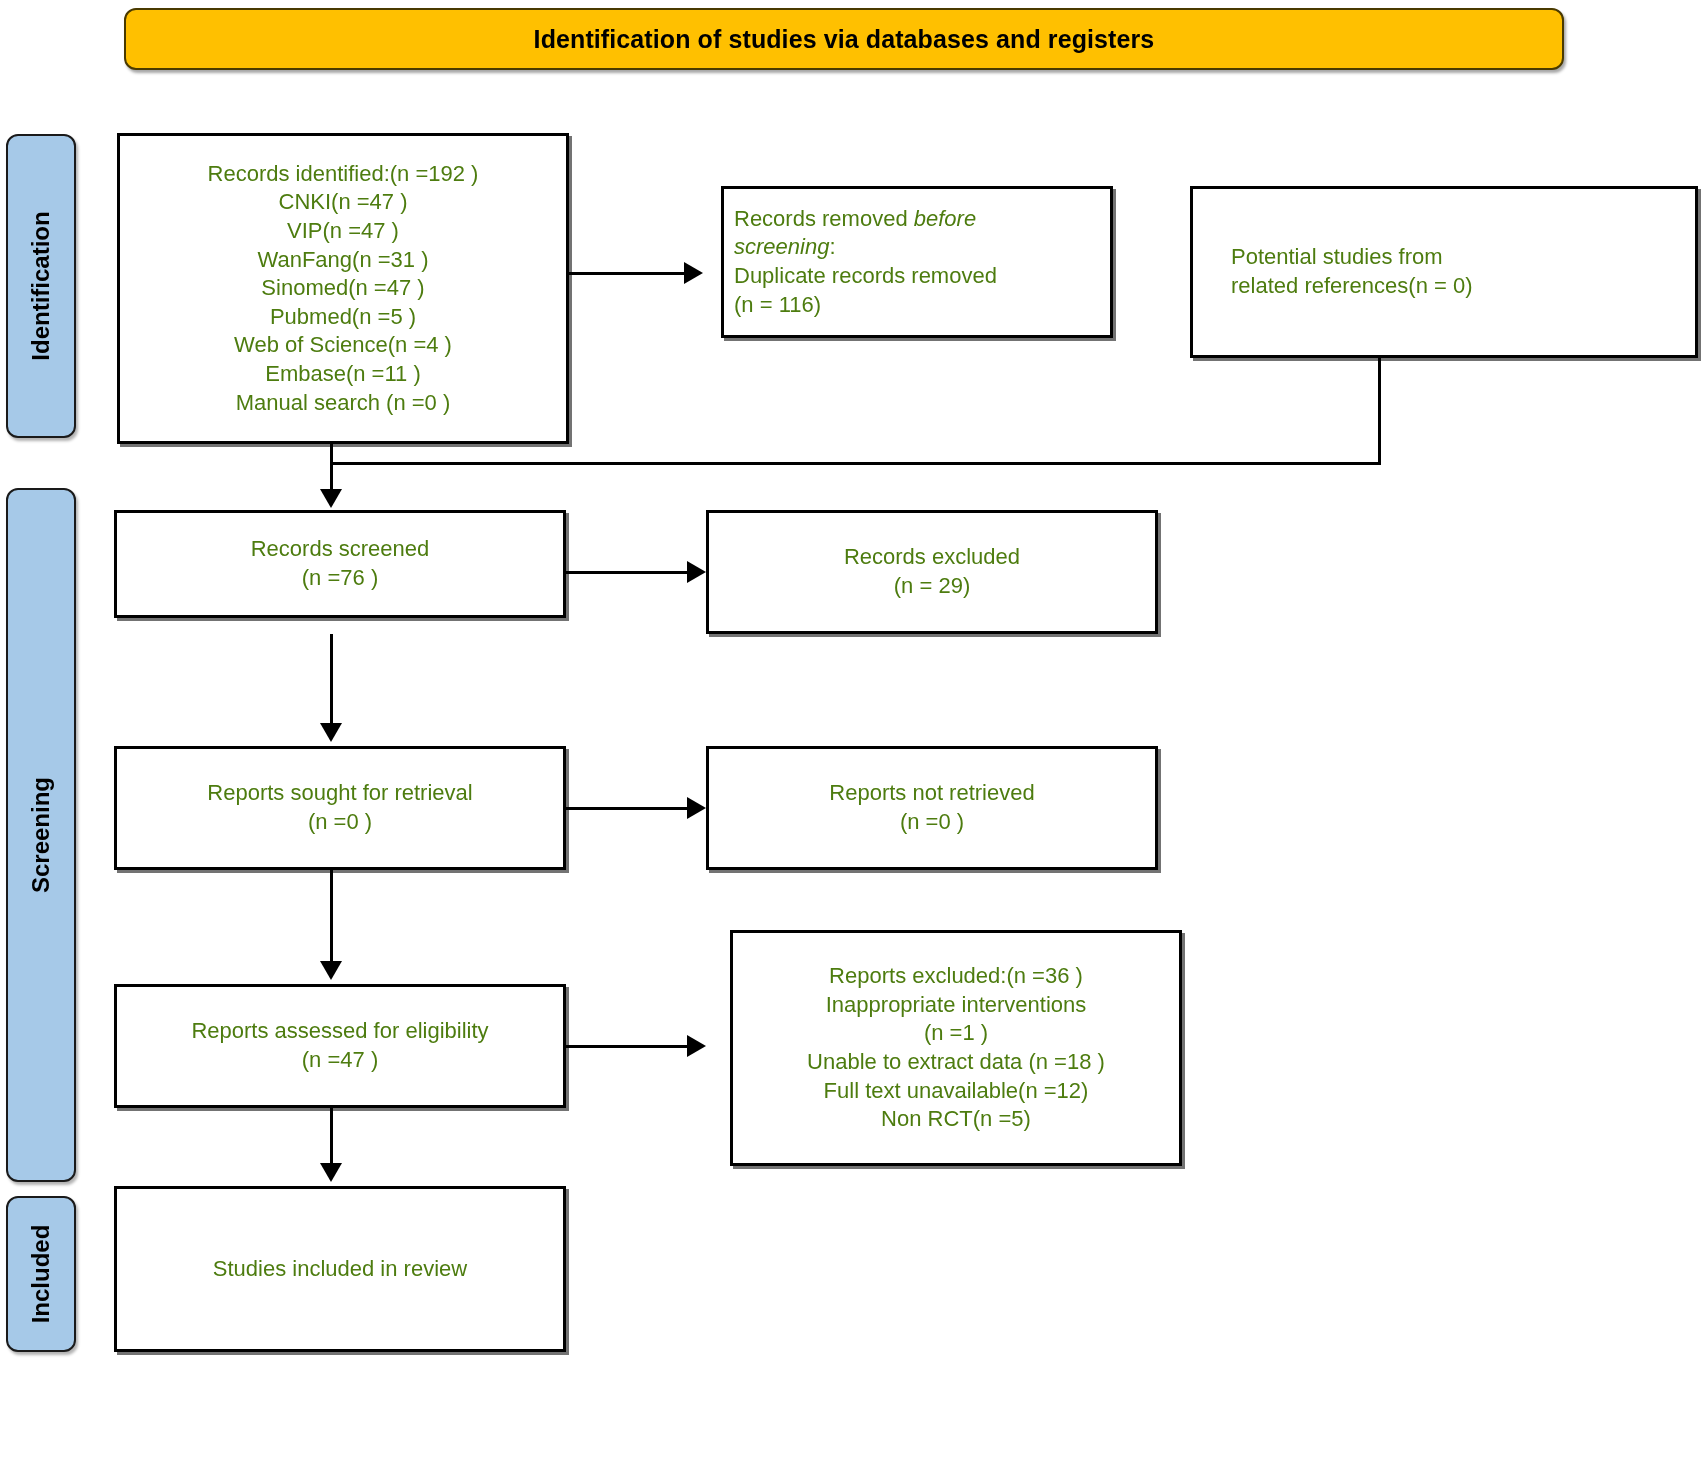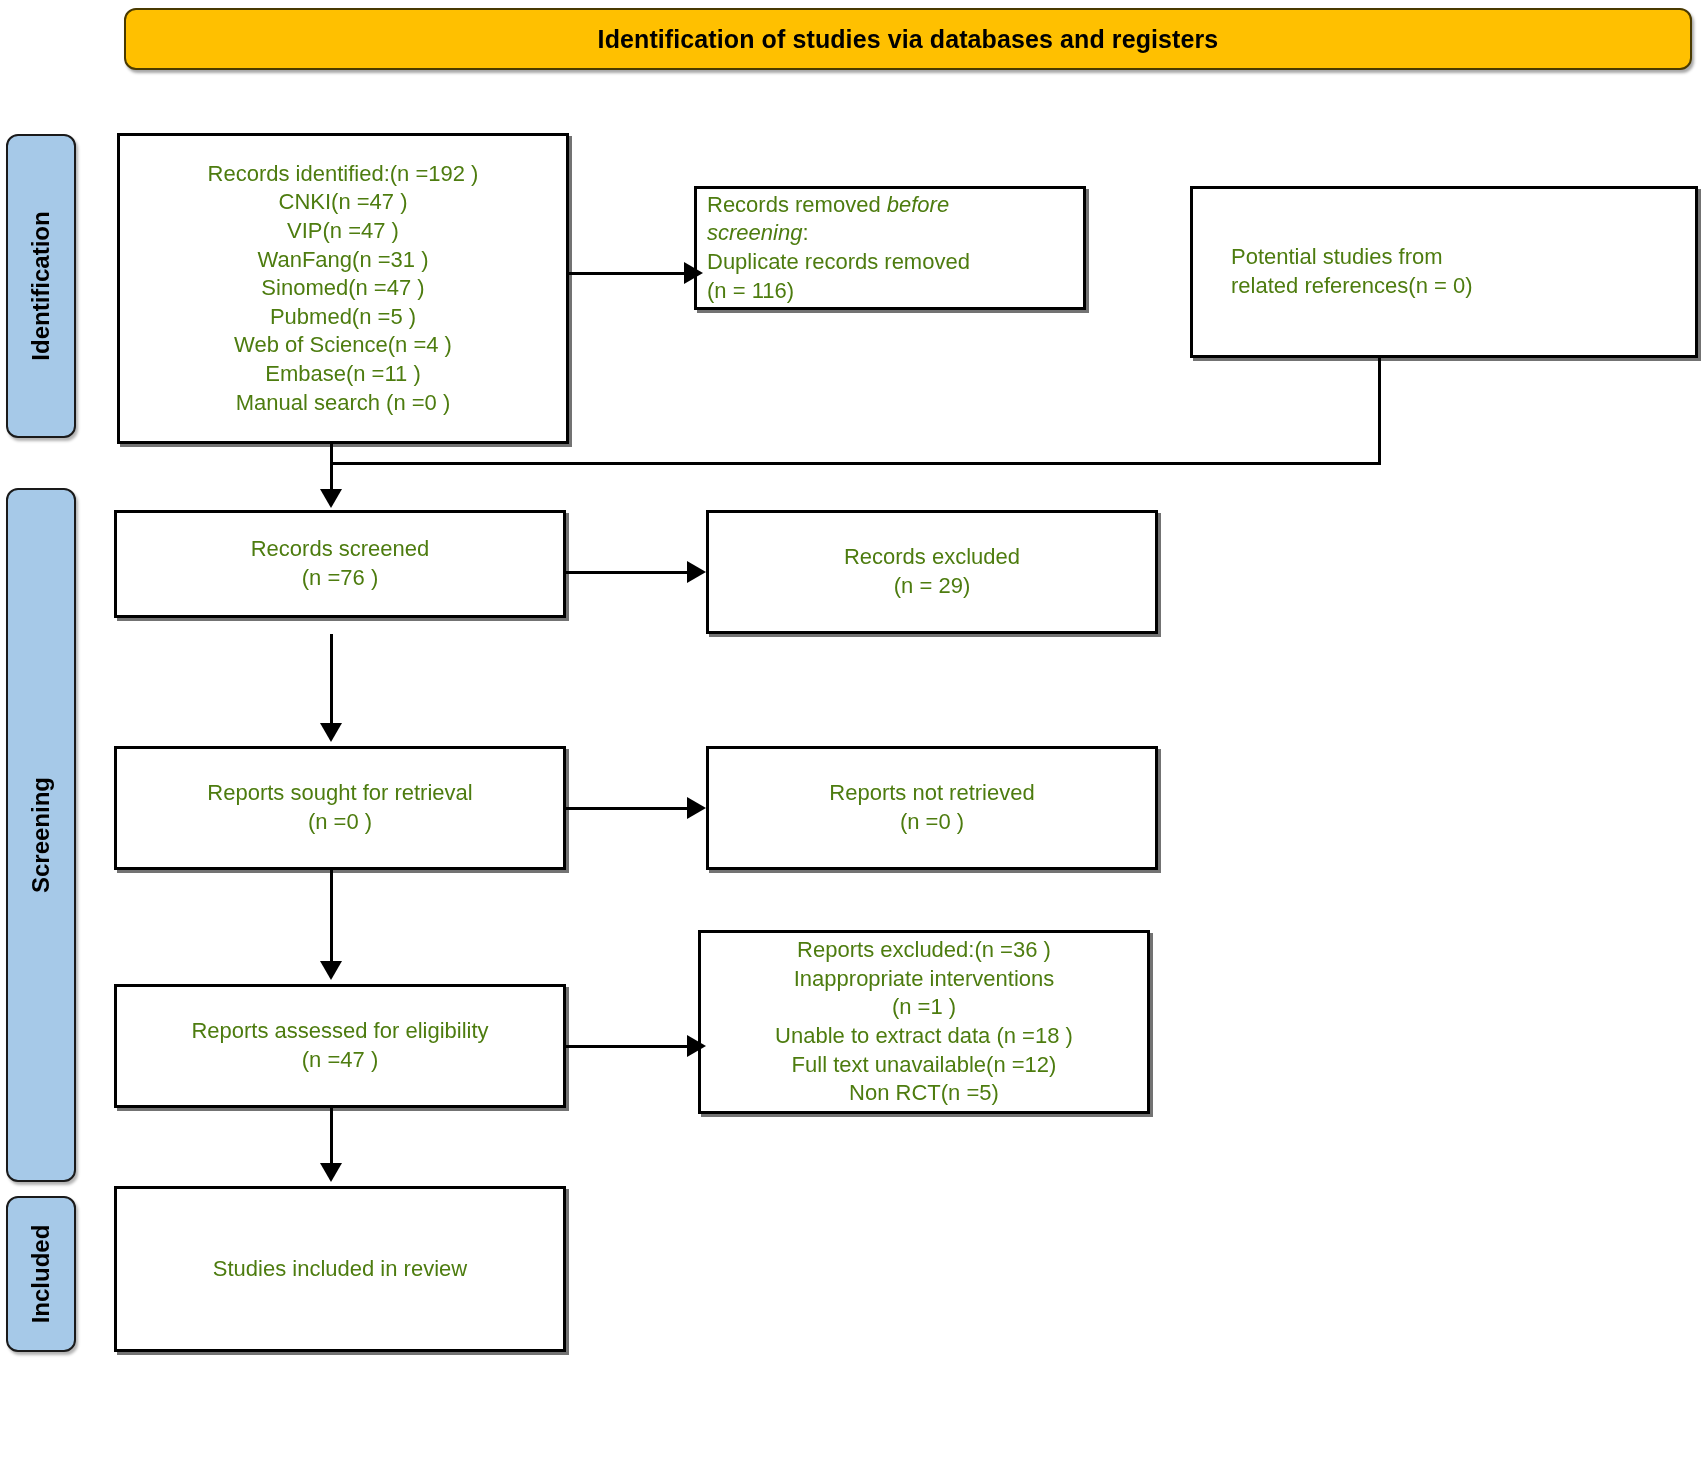--- a/index.html
+++ b/index.html
@@ -18,21 +18,21 @@
     height: 1477px;
     background: #ffffff;
     overflow: hidden;
   }
 
   
   .banner {
     position: absolute;
     left: 124px;
     top: 8px;
-    width: 1568px;
+    width: 1440px;
     height: 62px;
     background: #FFC000;
     border: 2px solid #4a3a00;
     border-radius: 12px;
     box-sizing: border-box;
     display: flex;
     align-items: center;
     justify-content: center;
     box-shadow: 2px 3px 3px rgba(0,0,0,0.35);
   }
@@ -141,21 +141,21 @@
       <div>VIP(n =47 )</div>
       <div>WanFang(n =31 )</div>
       <div>Sinomed(n =47 )</div>
       <div>Pubmed(n =5 )</div>
       <div>Web of Science(n =4 )</div>
       <div>Embase(n =11 )</div>
       <div>Manual search (n =0 )</div>
     </div>
   </div>
 
-  <div class="box" style="left:694px; top:186px; width:392px; height:124px;justify-content:center;">
+  <div class="box" style="left:721px; top:186px; width:392px; height:152px;justify-content:center;">
     <div class="box-inner left">
       <div><span>Records removed </span><span class="ital">before</span></div>
       <div><span class="ital">screening</span><span>:</span></div>
       <div>Duplicate records removed</div>
       <div>(n = 116)</div>
     </div>
   </div>
 
   <div class="box" style="left:1190px; top:186px; width:508px; height:172px;padding-left:28px;">
     <div class="box-inner left">
@@ -192,21 +192,21 @@
     </div>
   </div>
 
   <div class="box" style="left:114px; top:984px; width:452px; height:124px;">
     <div class="box-inner center">
       <div>Reports assessed for eligibility</div>
       <div>(n =47 )</div>
     </div>
   </div>
 
-  <div class="box" style="left:698px; top:930px; width:452px; height:184px;">
+  <div class="box" style="left:730px; top:930px; width:452px; height:236px;">
     <div class="box-inner center">
       <div>Reports excluded:(n =36 )</div>
       <div>Inappropriate  interventions</div>
       <div>(n =1 )</div>
       <div>Unable to extract data (n =18 )</div>
       <div>Full text unavailable(n =12)</div>
       <div>Non RCT(n =5)</div>
     </div>
   </div>
 

